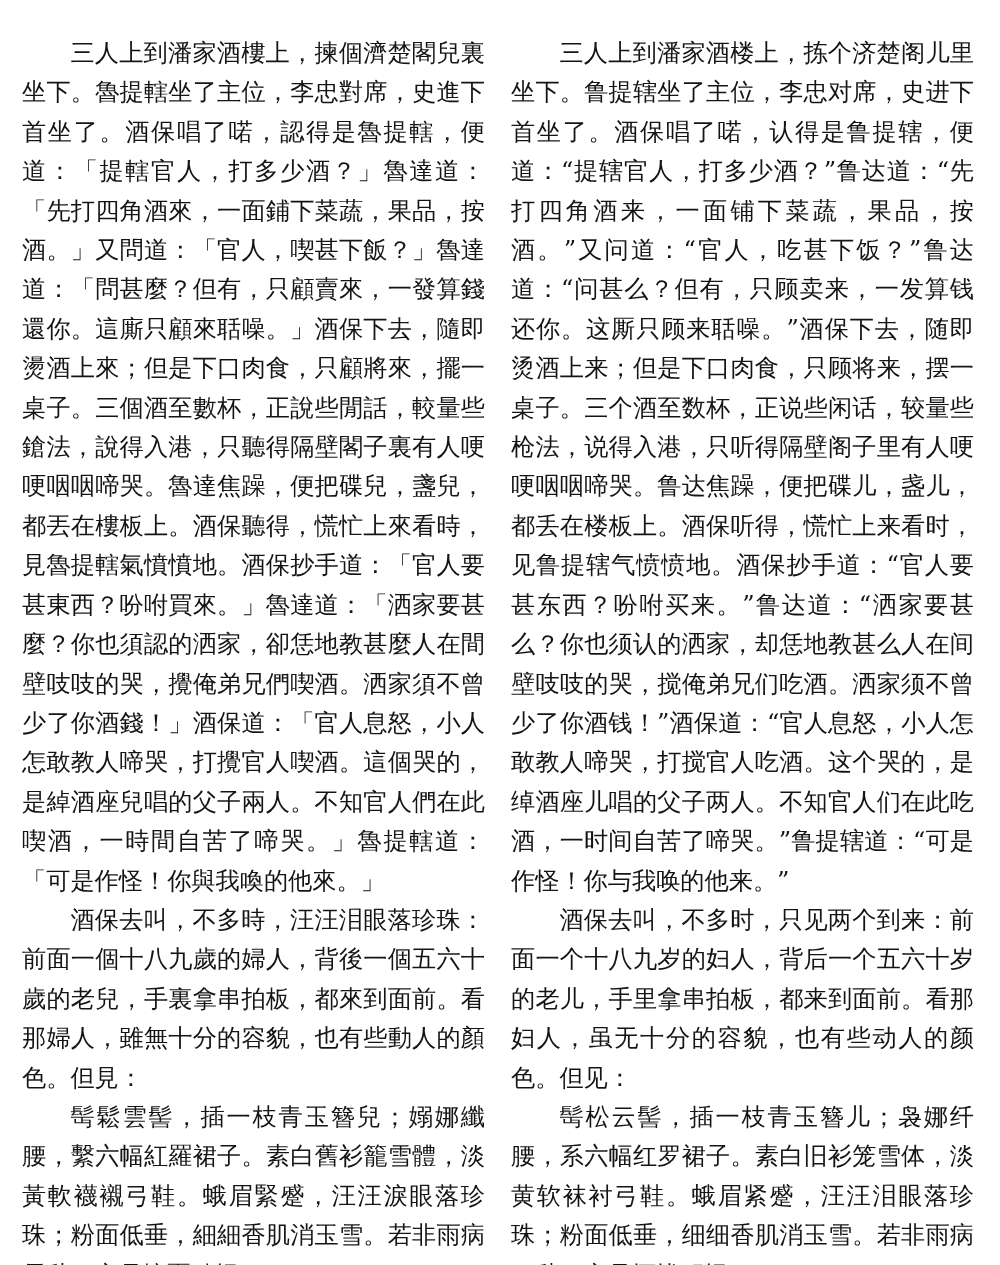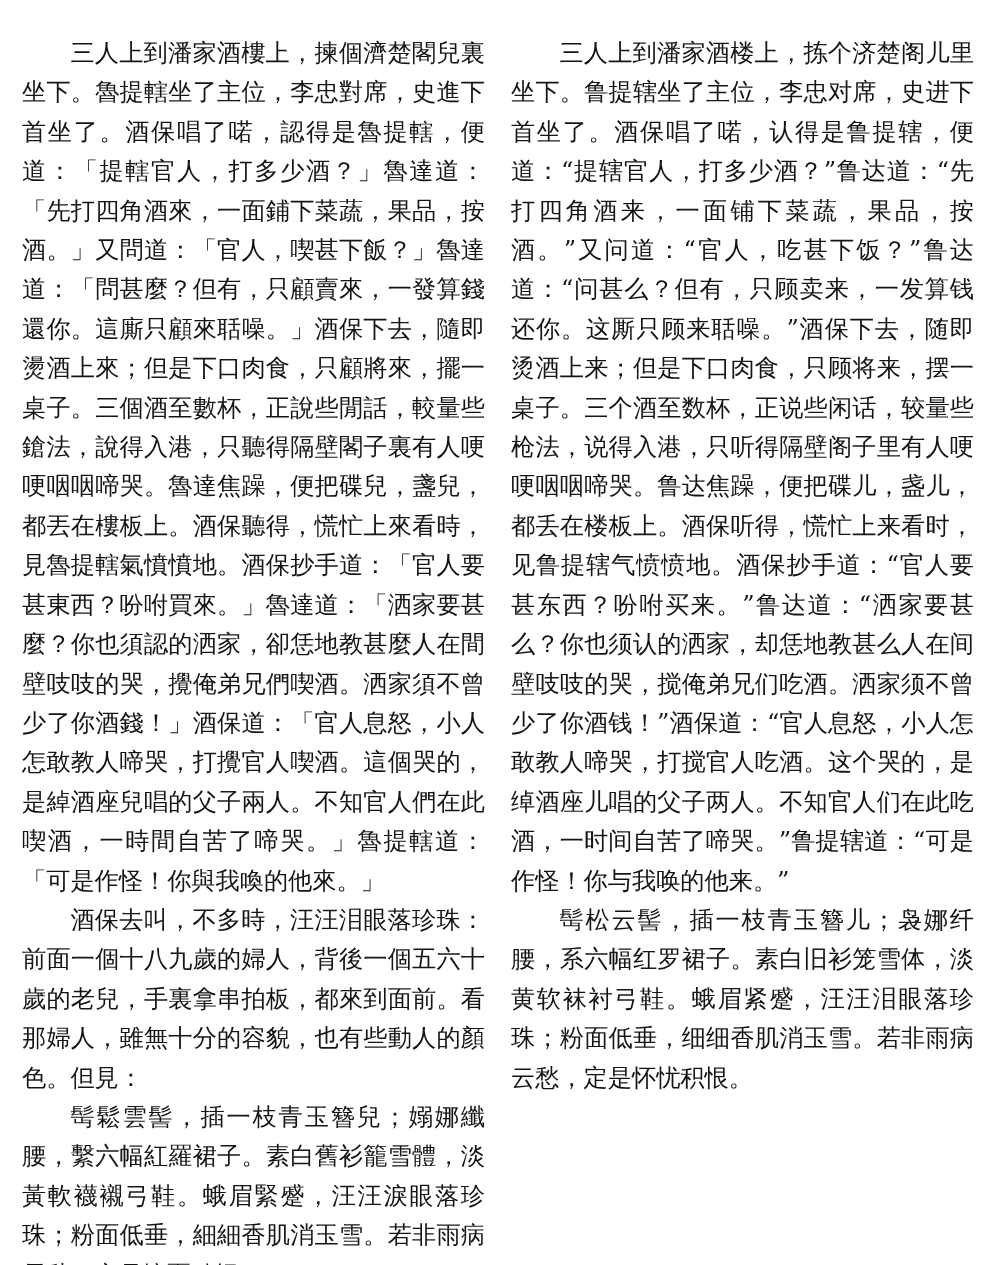--- a/index.html
+++ b/index.html
@@ -68,19 +68,20 @@
       <div class="col-body" style="color: rgb(20, 20, 20);">
         <p class="para">三人上到潘家酒樓上，揀個濟楚閣兒裏坐下。魯提轄坐了主位，李忠對席，史進下首坐了。酒保唱了喏，認得是魯提轄，便道：「提轄官人，打多少酒？」魯達道：「先打四角酒來，一面鋪下菜蔬，果品，按酒。」又問道：「官人，喫甚下飯？」魯達道：「問甚麼？但有，只顧賣來，一發算錢還你。這廝只顧來聒噪。」酒保下去，隨即燙酒上來；但是下口肉食，只顧將來，擺一桌子。三個酒至數杯，正說些閒話，較量些鎗法，說得入港，只聽得隔壁閣子裏有人哽哽咽咽啼哭。魯達焦躁，便把碟兒，盞兒，都丟在樓板上。酒保聽得，慌忙上來看時，見魯提轄氣憤憤地。酒保抄手道：「官人要甚東西？吩咐買來。」魯達道：「洒家要甚麼？你也須認的洒家，卻恁地教甚麼人在間壁吱吱的哭，攪俺弟兄們喫酒。洒家須不曾少了你酒錢！」酒保道：「官人息怒，小人怎敢教人啼哭，打攪官人喫酒。這個哭的，是綽酒座兒唱的父子兩人。不知官人們在此喫酒，一時間自苦了啼哭。」魯提轄道：「可是作怪！你與我喚的他來。」</p>
         <p class="para">酒保去叫，不多時，汪汪泪眼落珍珠：前面一個十八九歲的婦人，背後一個五六十歲的老兒，手裏拿串拍板，都來到面前。看那婦人，雖無十分的容貌，也有些動人的顏色。但見：</p>
         <p class="para">髩鬆雲髻，插一枝青玉簪兒；嫋娜纖腰，繫六幅紅羅裙子。素白舊衫籠雪體，淡黃軟襪襯弓鞋。蛾眉緊蹙，汪汪淚眼落珍珠；粉面低垂，細細香肌消玉雪。若非雨病雲愁，定是懷憂積恨。</p>
       </div>
     </div>
 
     <div class="column col-simp">
       <div class="col-body" style="color: rgb(20, 20, 20);">
         <p class="para">三人上到潘家酒楼上，拣个济楚阁儿里坐下。鲁提辖坐了主位，李忠对席，史进下首坐了。酒保唱了喏，认得是鲁提辖，便道：“提辖官人，打多少酒？”鲁达道：“先打四角酒来，一面铺下菜蔬，果品，按酒。”又问道：“官人，吃甚下饭？”鲁达道：“问甚么？但有，只顾卖来，一发算钱还你。这厮只顾来聒噪。”酒保下去，随即烫酒上来；但是下口肉食，只顾将来，摆一桌子。三个酒至数杯，正说些闲话，较量些枪法，说得入港，只听得隔壁阁子里有人哽哽咽咽啼哭。鲁达焦躁，便把碟儿，盏儿，都丢在楼板上。酒保听得，慌忙上来看时，见鲁提辖气愤愤地。酒保抄手道：“官人要甚东西？吩咐买来。”鲁达道：“洒家要甚么？你也须认的洒家，却恁地教甚么人在间壁吱吱的哭，搅俺弟兄们吃酒。洒家须不曾少了你酒钱！”酒保道：“官人息怒，小人怎敢教人啼哭，打搅官人吃酒。这个哭的，是绰酒座儿唱的父子两人。不知官人们在此吃酒，一时间自苦了啼哭。”鲁提辖道：“可是作怪！你与我唤的他来。”</p>
+        <p class="para">酒保去叫，不多时，只见两个到来：前面一个十八九岁的妇人，背后一个五六十岁的老儿，手里拿串拍板，都来到面前。看那妇人，虽无十分的容貌，也有些动人的颜色。但见：</p>
         <p class="para">髩松云髻，插一枝青玉簪儿；袅娜纤腰，系六幅红罗裙子。素白旧衫笼雪体，淡黄软袜衬弓鞋。蛾眉紧蹙，汪汪泪眼落珍珠；粉面低垂，细细香肌消玉雪。若非雨病云愁，定是怀忧积恨。</p>
       </div>
     </div>
 
   </div>
 
 </div>
 
 </body></html>

